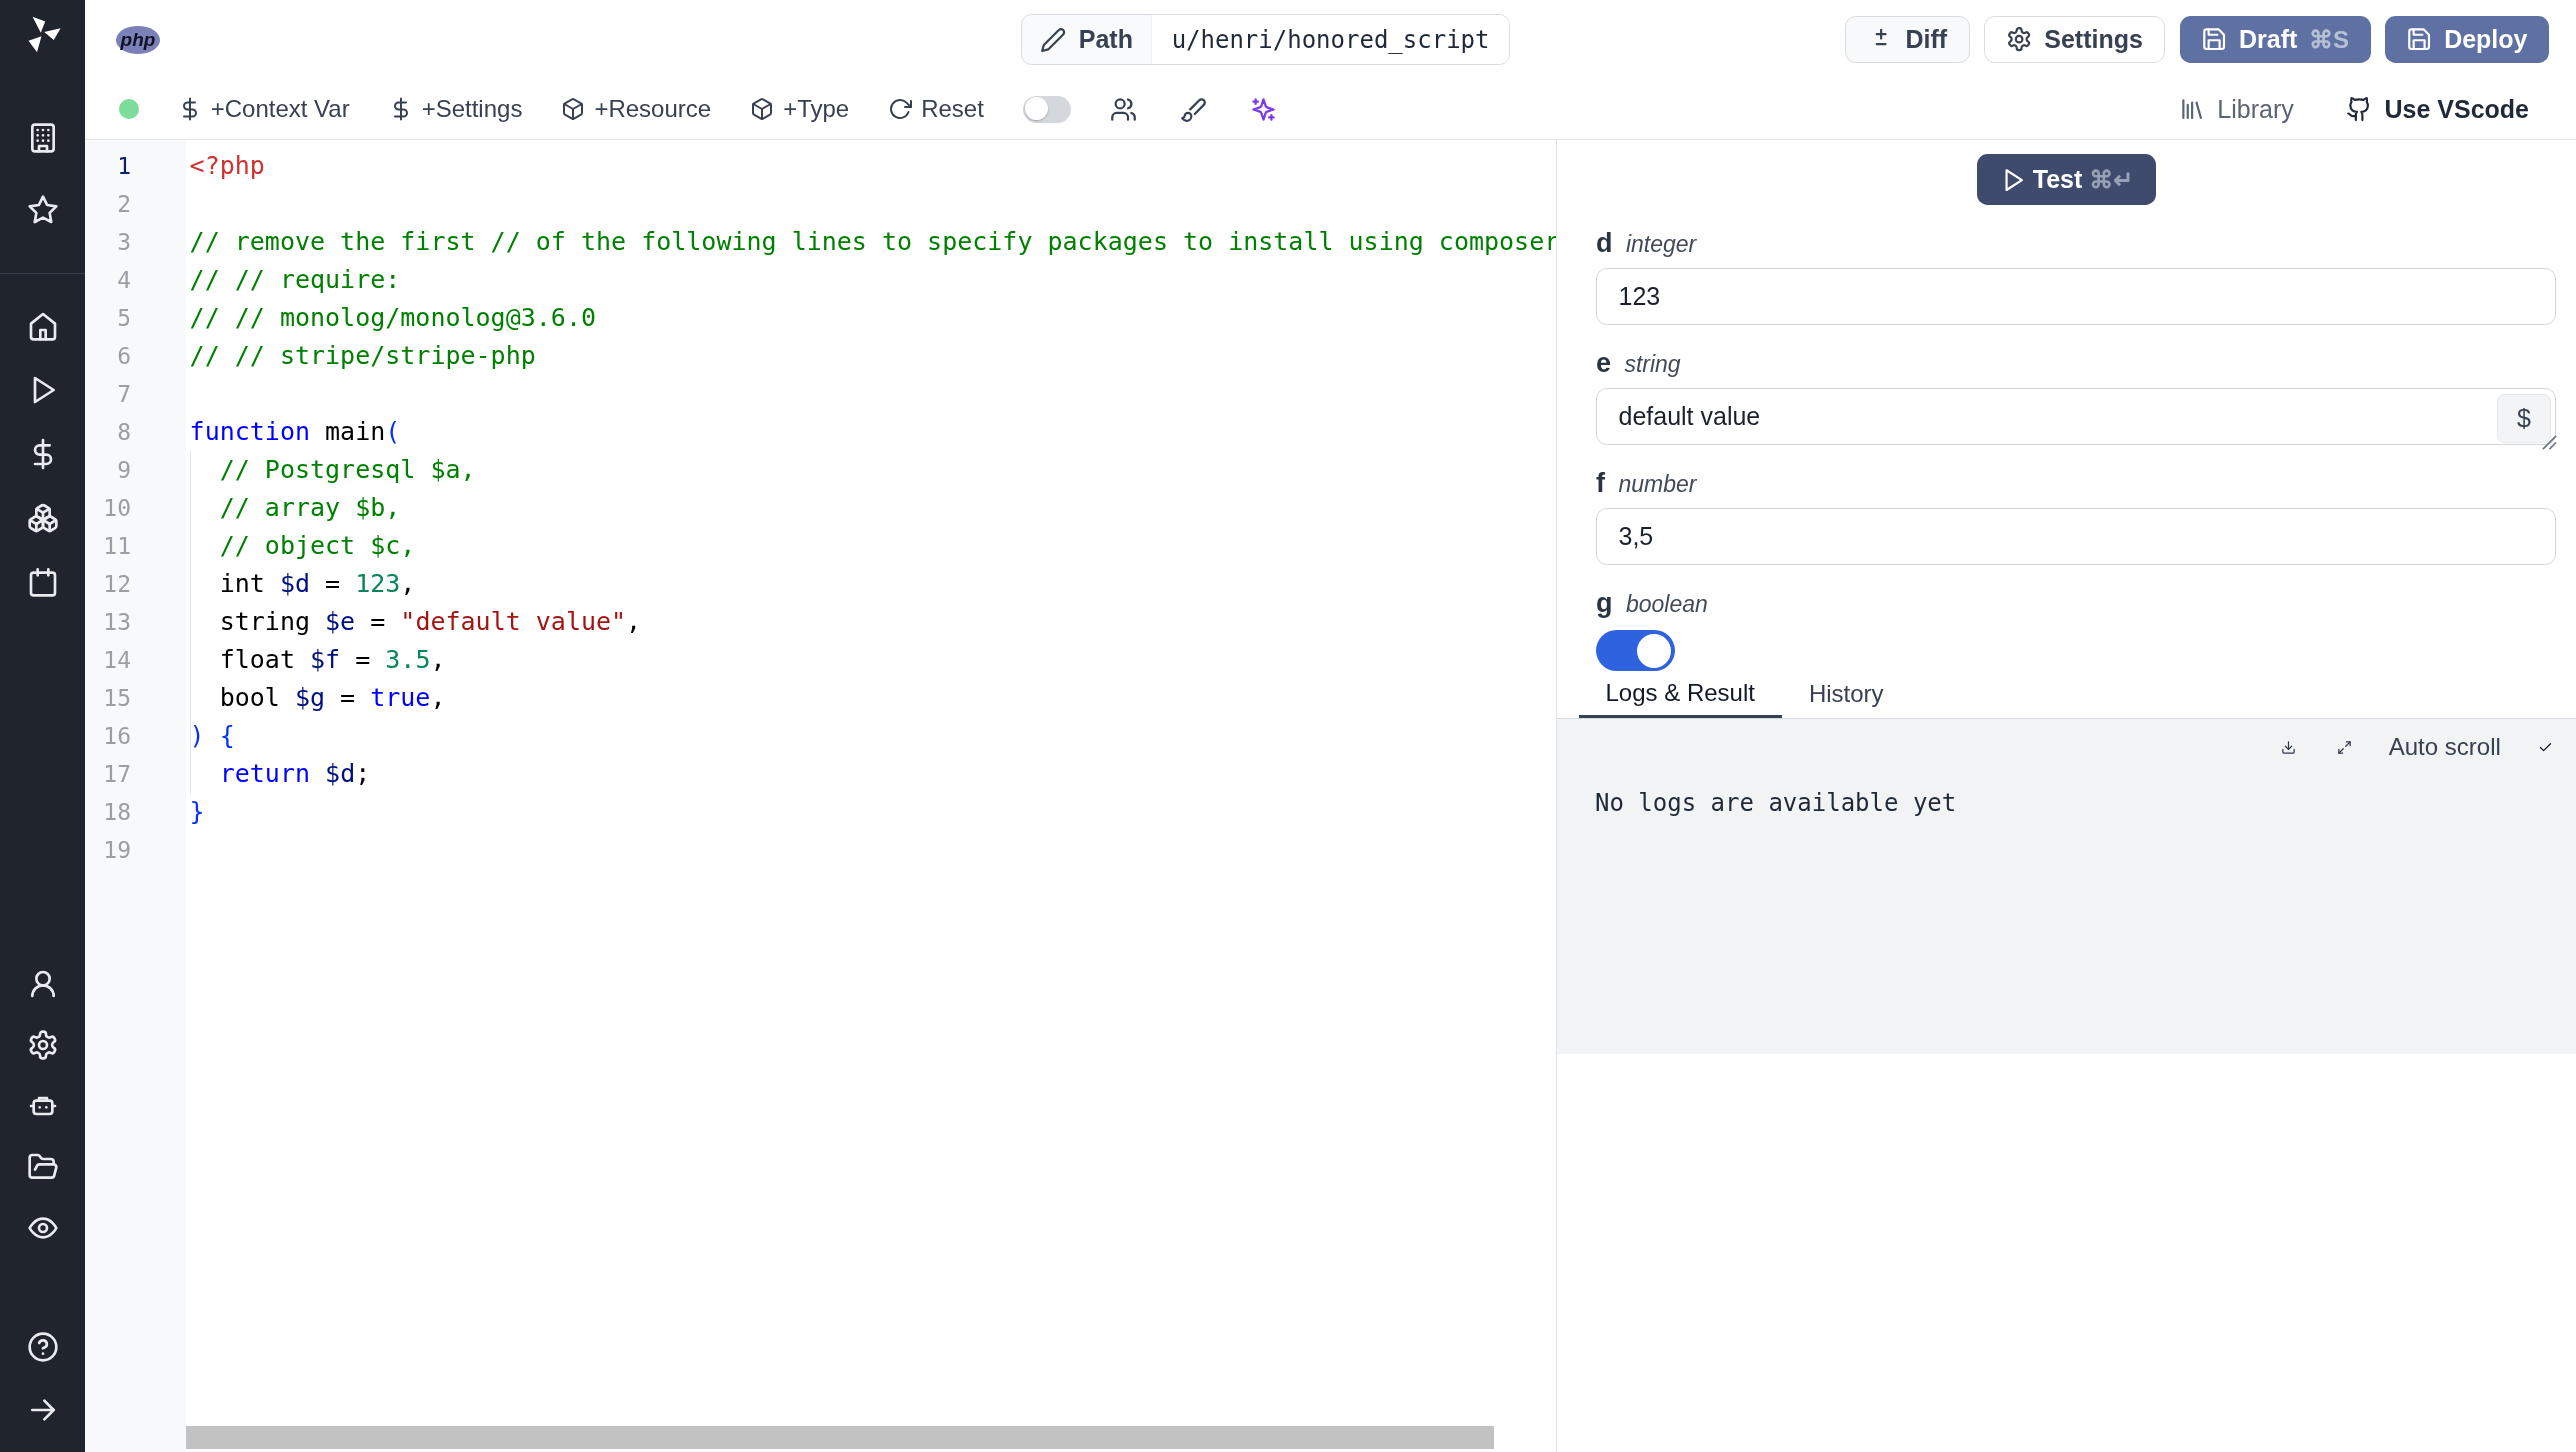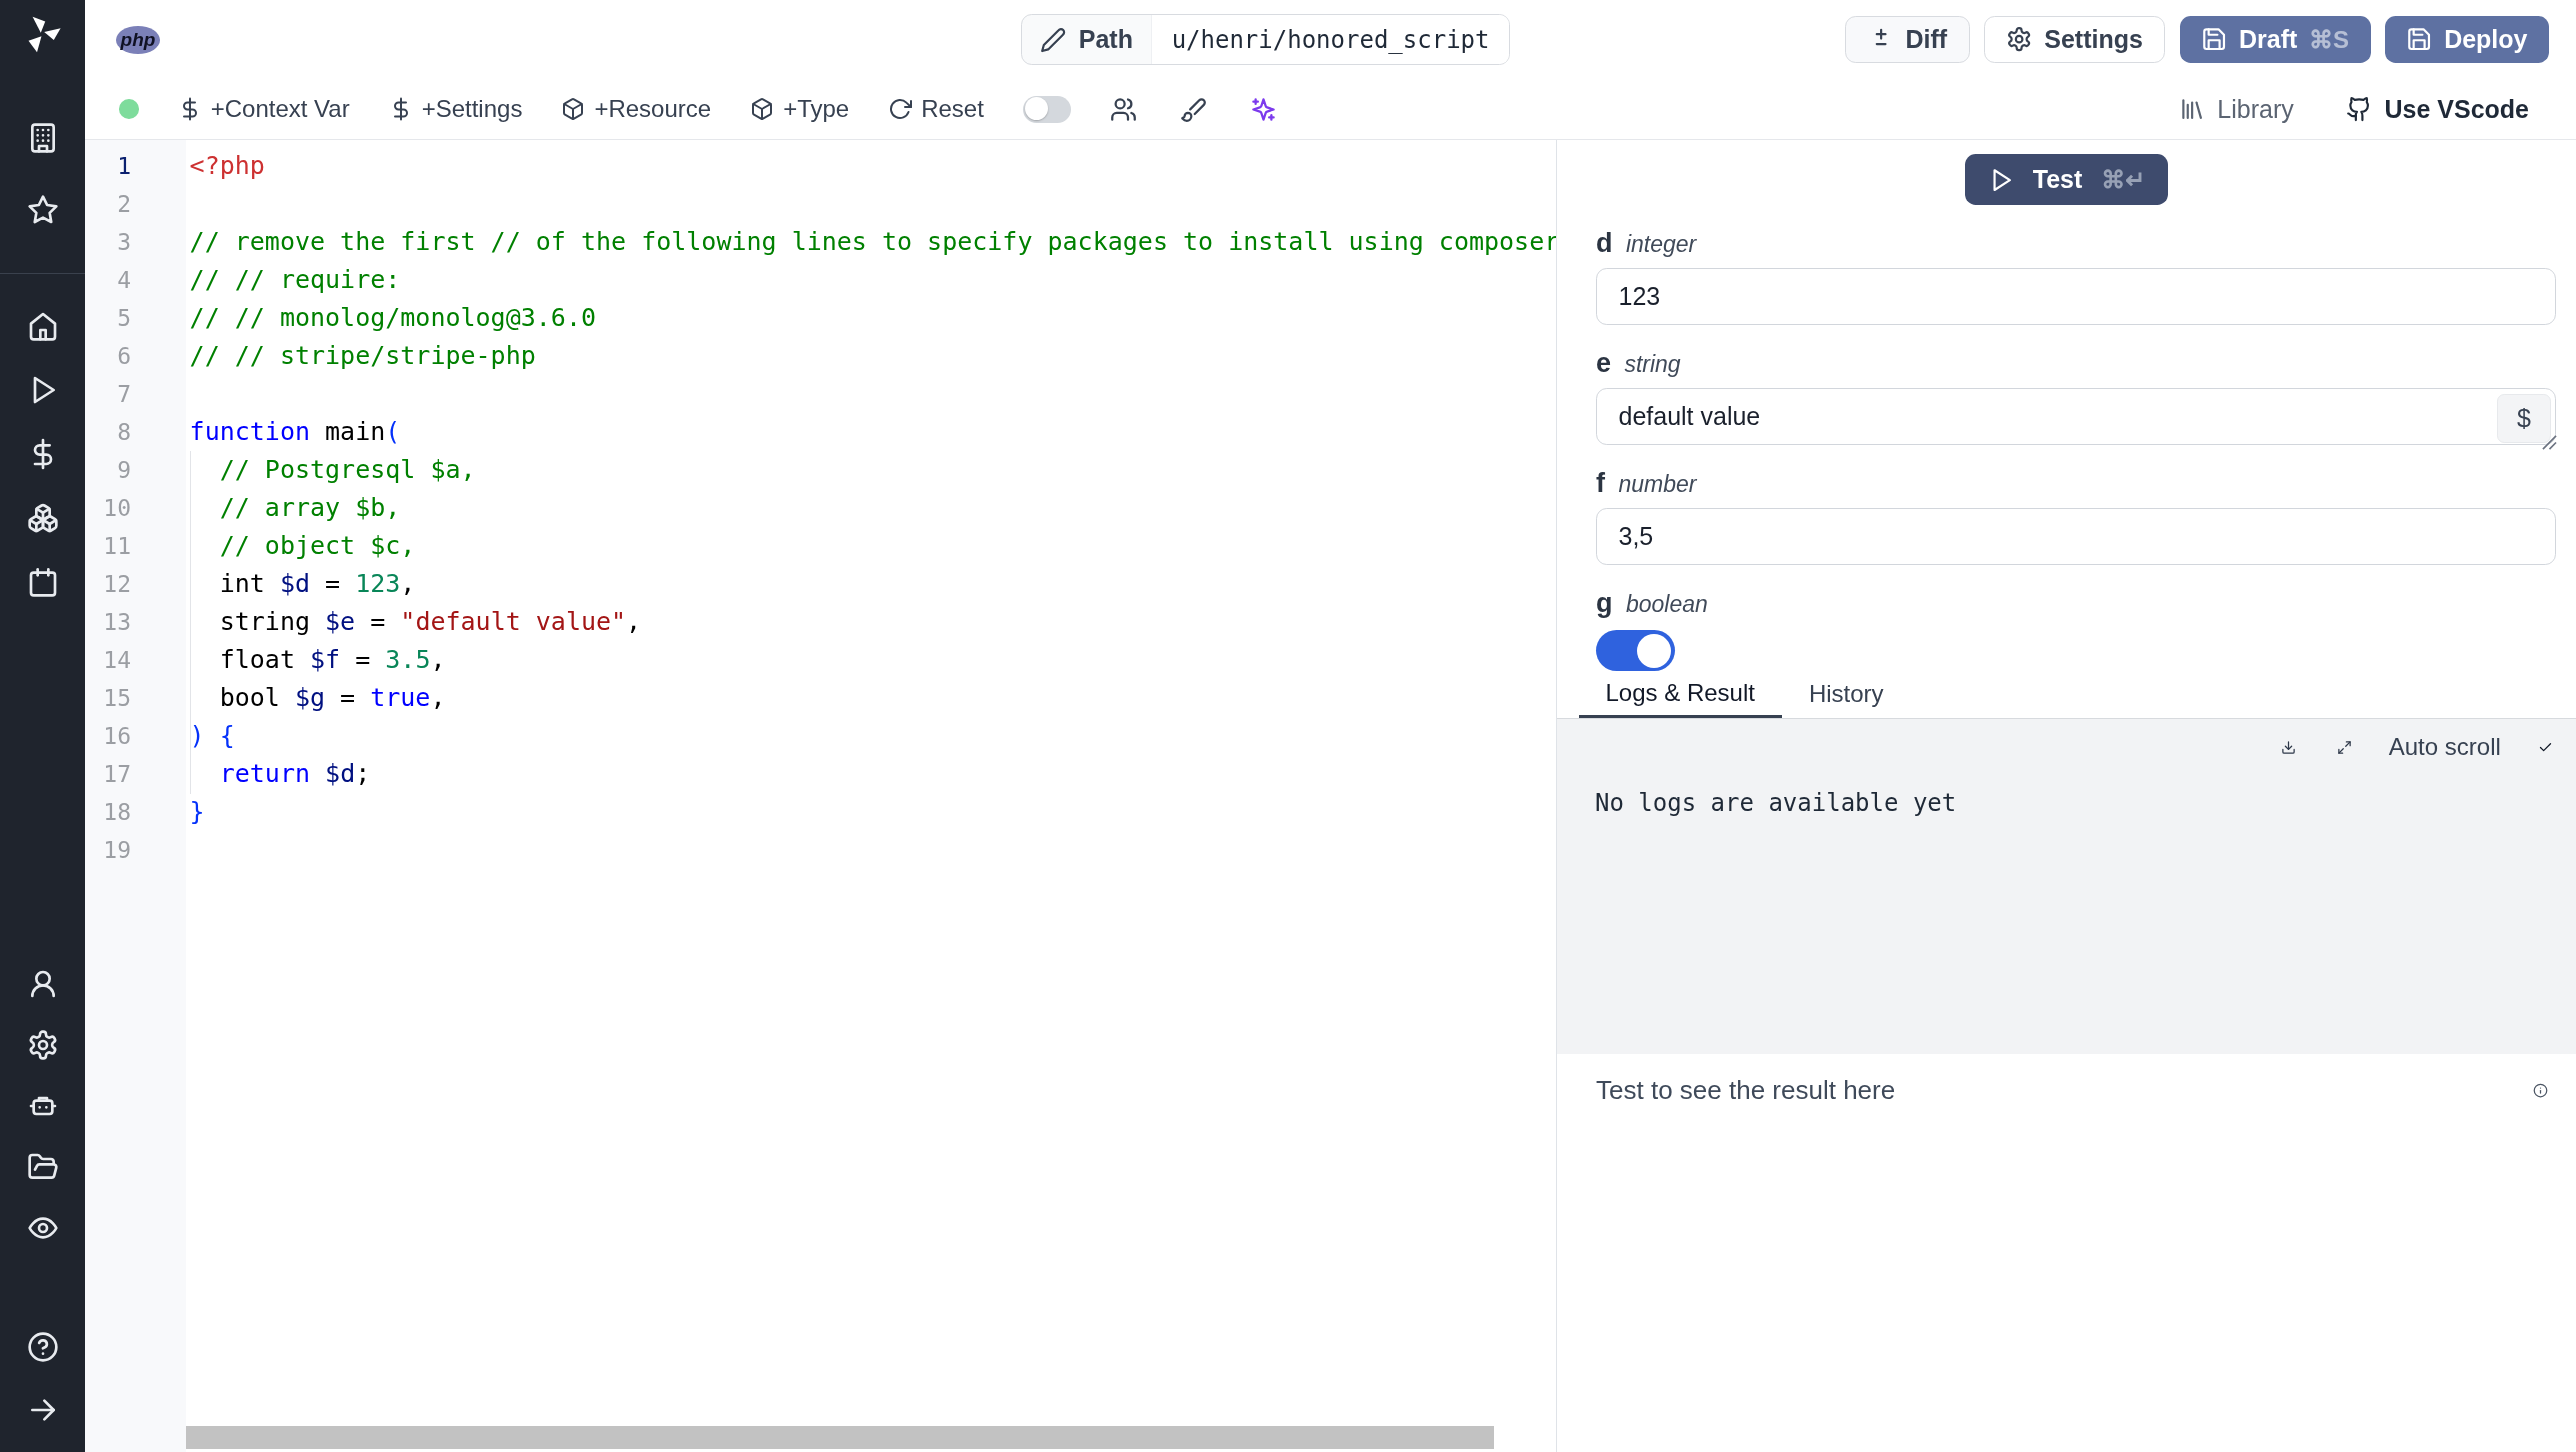--- a/index.html
+++ b/index.html
@@ -87,21 +87,21 @@
   .tok-br{color:var(--c-bracket,#0431fa)}
   .tok-pl{color:#000}
   .indent-guide{position:absolute;left:105px;top:311px;width:0.9px;height:343px;background:#e2e4e8}
   .hscrollbar{position:absolute;left:101px;bottom:3.6px;width:1308px;height:23px;background:#c2c2c2;cursor:pointer}
 
   
   .rightpanel{width:1020px;flex-shrink:0;border-left:0.9px solid #dfe3e8;display:flex;flex-direction:column;
               box-sizing:border-box;background:#fff}
   .test-row{display:flex;justify-content:center;padding-top:14.3px}
   .test-btn{height:51px;padding:0 23px;background:var(--test-button,#3e4b6d);border:none;border-radius:10.7px;
-            color:#fff;display:flex;align-items:center;gap:19px;font-size:25px;font-weight:700;cursor:pointer;
+            color:#fff;display:flex;align-items:center;gap:7px;font-size:25px;font-weight:700;cursor:pointer;
             font-family:"Liberation Sans",sans-serif}
   .test-btn svg{width:23px;height:23px}
   .test-btn .shortcut{color:#97a1b5;font-weight:600;font-size:24px}
   .fields{padding:0 19.7px 0 39px}
   .field{margin-top:23px}
   .field-label{display:flex;align-items:baseline;gap:13.4px}
   .field-name{font-weight:700;font-size:27px;color:#2b3442}
   .field-type{font-style:italic;font-size:23px;color:#404a59}
   .text-input{display:block;margin-top:9px;width:100%;height:57px;border:0.9px solid #d2d6dc;border-radius:10.7px;
               font-size:25px;color:#1a202c;padding:0 21.5px;box-sizing:border-box;background:#fff;outline:none;
@@ -529,28 +529,18 @@
             <span class="auto-label">Auto scroll</span>
             <span class="chk bound-icon" style="display: flex; align-items: center; justify-content: center; flex-shrink: 0; line-height: 0; min-height: 21.5px; min-width: 21.5px;">
                 <svg viewBox="0 0 24 24" fill="none" stroke="currentColor" stroke-width="2" stroke-linecap="round" stroke-linejoin="round" style="width: 1.05em; height: 1.05em;" width="1.05em" height="1.05em">
                   <polyline points="20 6 9 17 4 12"></polyline>
                 </svg>
               </span>
           </div>
           <div class="logs-empty">No logs are available yet</div>
         </div>
 
-        <div class="result">
-          <span class="result-text">Test to see the result here</span>
-          <span class="info-icon bound-icon" style="display: flex; align-items: center; justify-content: center; flex-shrink: 0; line-height: 0; min-height: 21.5px; min-width: 21.5px;">
-              <svg viewBox="0 0 24 24" fill="none" stroke="currentColor" stroke-width="2" stroke-linecap="round" stroke-linejoin="round" style="width: 1.05em; height: 1.05em;" width="1.05em" height="1.05em">
-                <circle cx="12" cy="12" r="10"></circle>
-                <line x1="12" y1="16" x2="12" y2="12"></line>
-                <line x1="12" y1="8" x2="12.01" y2="8"></line>
-              </svg>
-            </span>
-        </div>
 
       </div>
     </div>
   </div>
 </div>
 
 
 </body></html>

